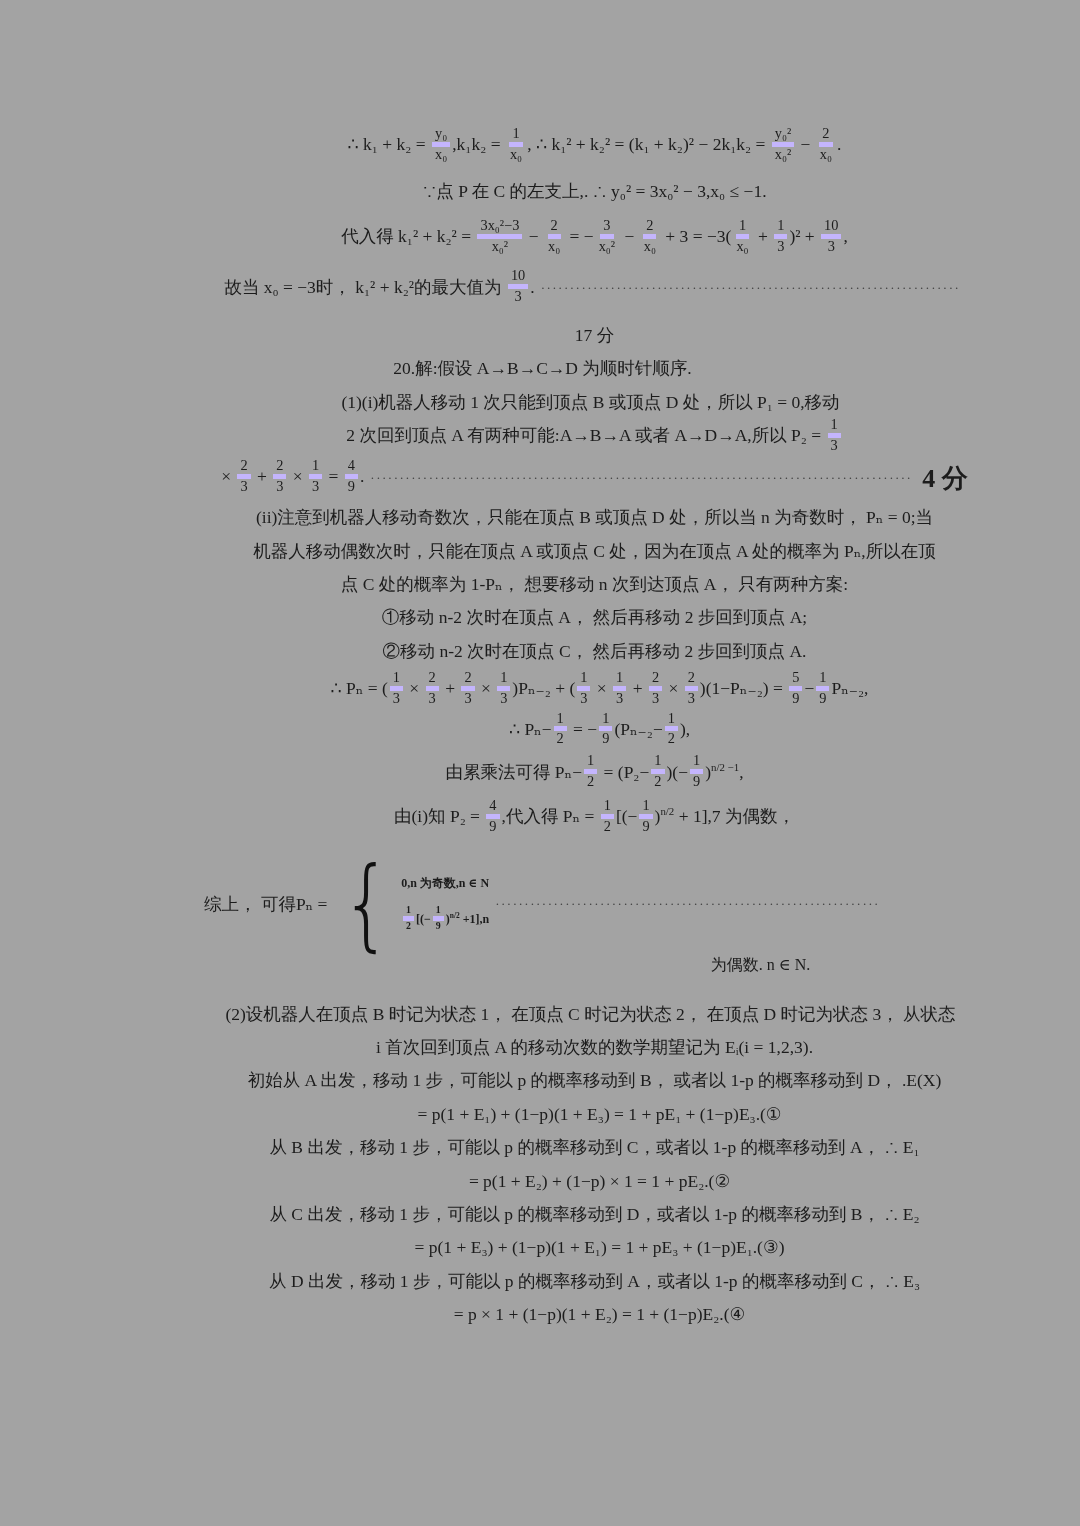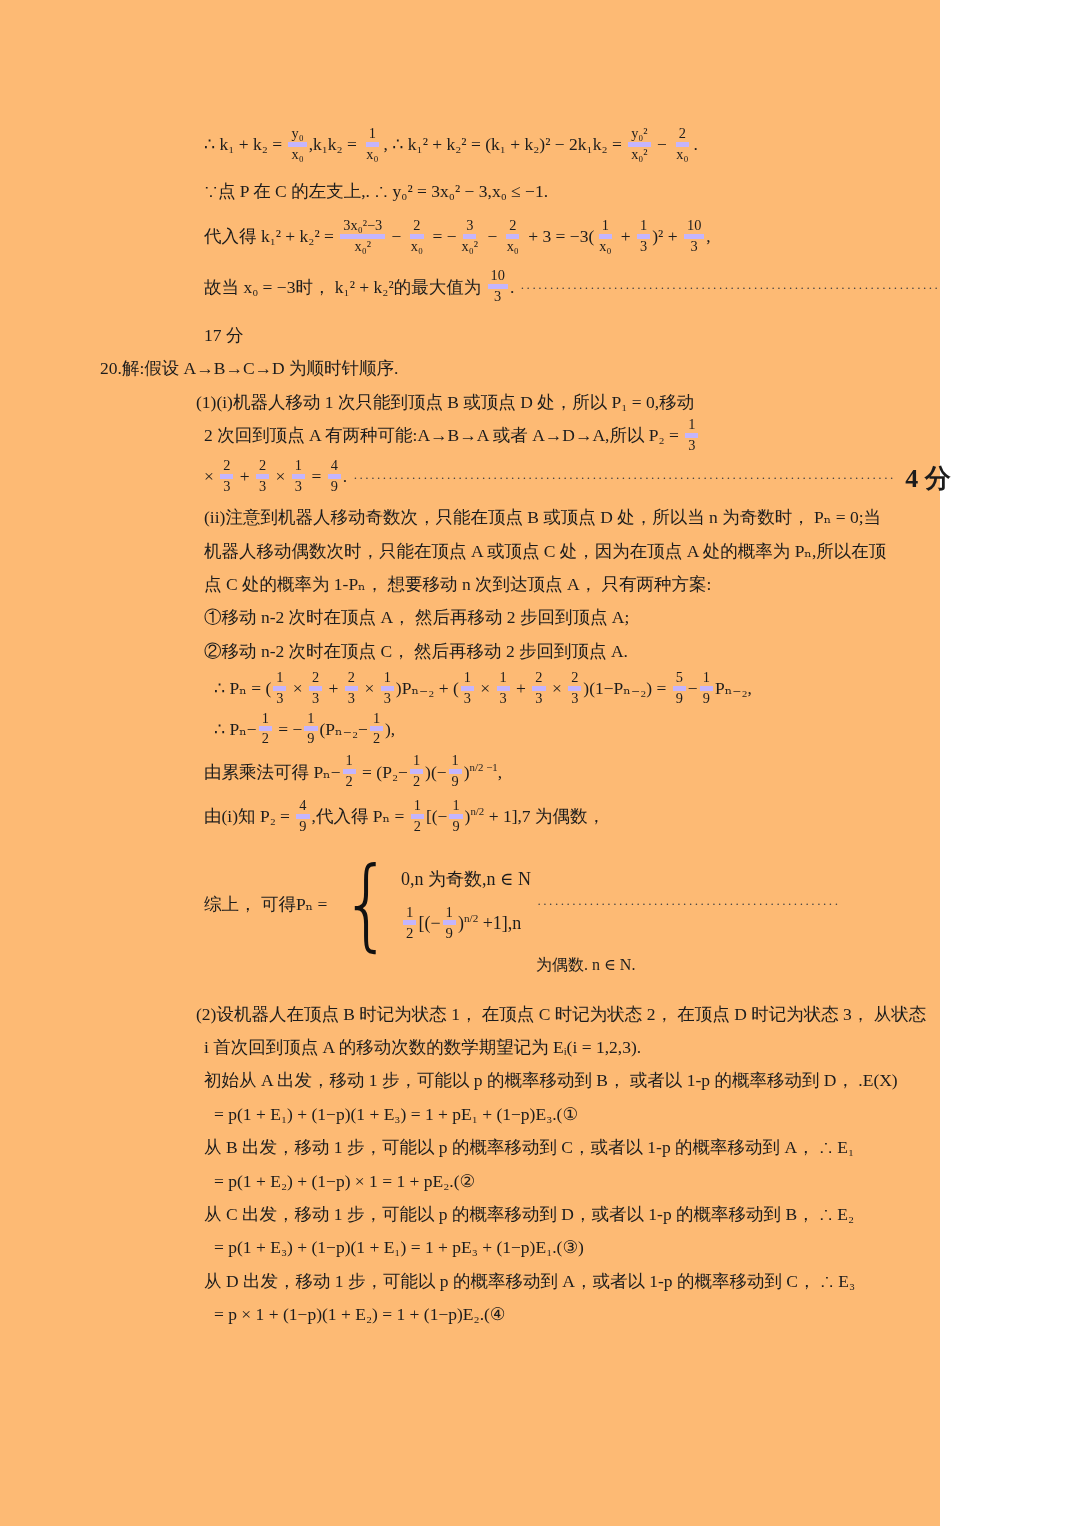--- a/index.html
+++ b/index.html
@@ -1,21 +1,21 @@
 <!DOCTYPE html>
 <html><head>
 <meta charset="utf-8">
 <style>
   html,body{margin:0;padding:0;background:#ffffff;}
   body{
     width:1080px;min-height:1526px;
     font-family:"Liberation Serif","DejaVu Serif",serif;
     color:#1c1c1c;
   }
-  .page{box-sizing:border-box;width:940px;min-height:1526px;padding:128px 95px 40px 100px;background:#fdba74;}
+  .page{box-sizing:border-box;width:1080px;min-height:1526px;padding:128px 95px 40px 100px;background:#a3a3a3;text-align:center;}
   .line{font-size:17.5px;line-height:1.45;margin-bottom:8px;white-space:nowrap;}
   .ind-1{margin-left:96px}
   .ind-2{margin-left:104px}
   .ind-3{margin-left:114px}
   .ind-note{margin-left:436px}
   .mt-6{margin-top:6px}.mt-10{}.mt-16{margin-top:16px}.mt-28{margin-top:28px}
   .mb-4{margin-bottom:4px}.mb-14{margin-bottom:14px}.mb-16{margin-bottom:16px}.mb-24{margin-bottom:24px}
   .frac{display:inline-flex;flex-direction:column;align-items:center;vertical-align:middle;
         line-height:1.1;font-size:0.82em;margin:0 2px;transform:translateY(-2px);}
   .fn{border-bottom:5px solid #c4b5fd;padding:0 3px;}
@@ -24,21 +24,21 @@
   .leader{display:inline-block;overflow:hidden;white-space:nowrap;vertical-align:middle;
           letter-spacing:1.5px;font-size:13px;color:#444;margin:0 6px;width:200px;}
   .lw-a .leader{width:418px}
   .lw-b .leader{width:540px}
   .lw-c .leader{width:385px}
   .score{font-size:26px;font-weight:600;vertical-align:middle;margin-left:6px;}
   .cases-line{display:flex;align-items:center;}
   .brace{font-size:100px;font-weight:300;line-height:0.8;display:inline-block;
          transform:scaleX(0.8);margin:0 2px 0 8px;font-family:"DejaVu Sans",sans-serif;color:#111;}
   .cases-rows{display:inline-flex;flex-direction:column;gap:14px;}
-  .case-row{font-weight:400;font-size:18px;}
+  .case-row{font-weight:700;font-size:12px;}
   .big-note{font-size:16px;}
 </style>
 </head>
 <body>
 
 <div class="page">
 
   <div class="line ind-2 mb-14"><span class="rich">∴ k₁ + k₂ = <span class="frac">
           <span class="fn">y₀</span>
           <span class="fd">x₀</span>

